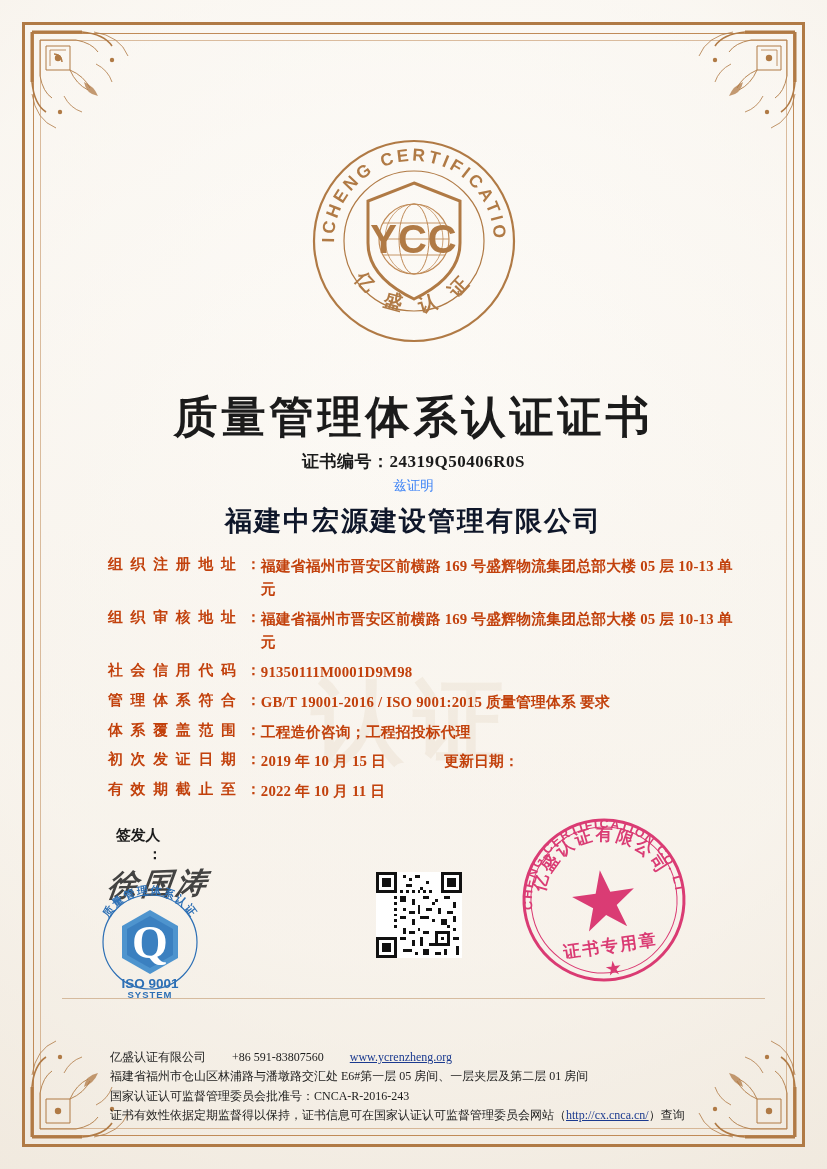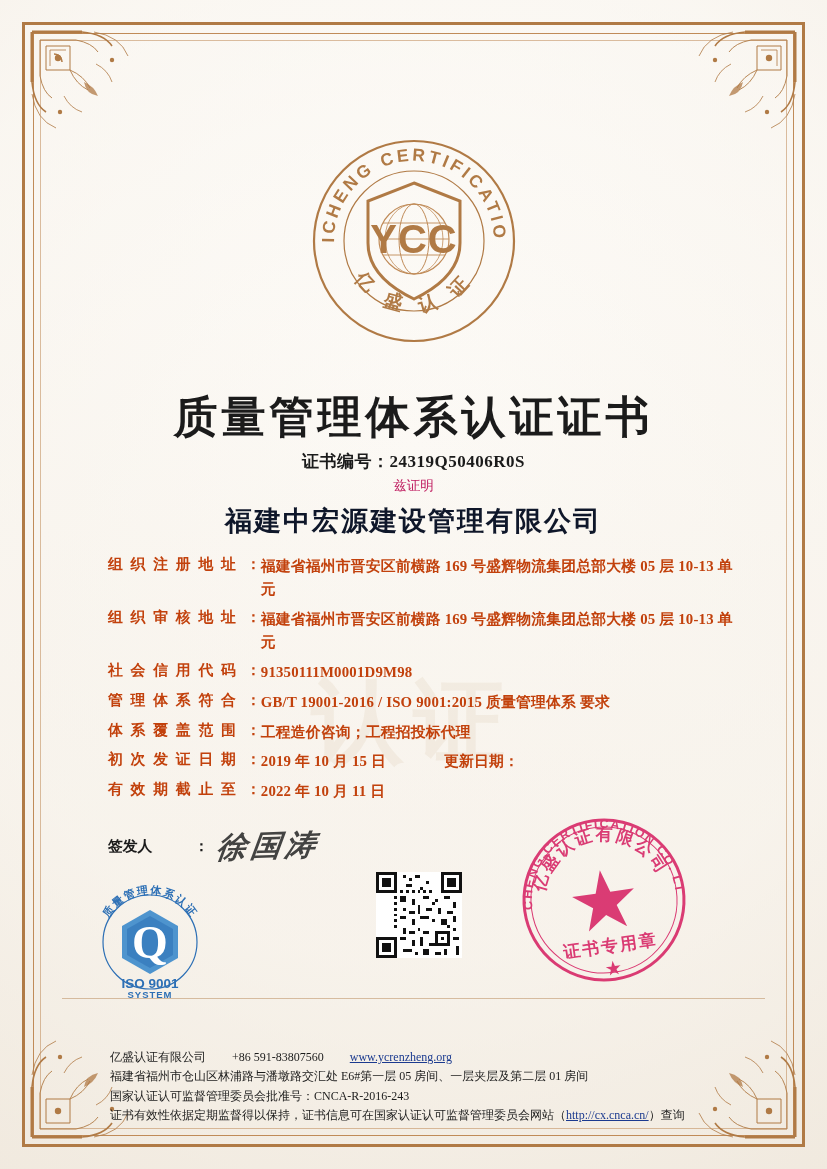--- a/index.html
+++ b/index.html
@@ -103,21 +103,21 @@
     font-weight: 700;
     color: #1b1b1b;
     letter-spacing: 0.5px;
   }
   .hereby {
     position: absolute;
     top: 477px;
     left: 0; right: 0;
     text-align: center;
     font-size: 13.5px;
-    color: #be185d;
+    color: #3b82f6;
   }
   .company {
     position: absolute;
     top: 503px;
     left: 0; right: 0;
     text-align: center;
     font-size: 27px;
     font-weight: 700;
     letter-spacing: 2px;
     color: #0f172a;
@@ -166,20 +166,21 @@
   
   .sign-row {
     position: absolute;
     top: 826px;
     left: 108px;
     display: flex;
     align-items: center;
     font-size: 14.8px;
     font-weight: 700;
     color: #1b1b1b;
+    flex-direction: column;
   }
   .sign-label { width: 86px; }
   .sign-colon { margin-right: 8px; }
   .signature {
     font-family: "DejaVu Serif", serif;
     font-size: 30px;
     font-style: italic;
     font-weight: 700;
     color: #2b2b2b;
     letter-spacing: 4px;

